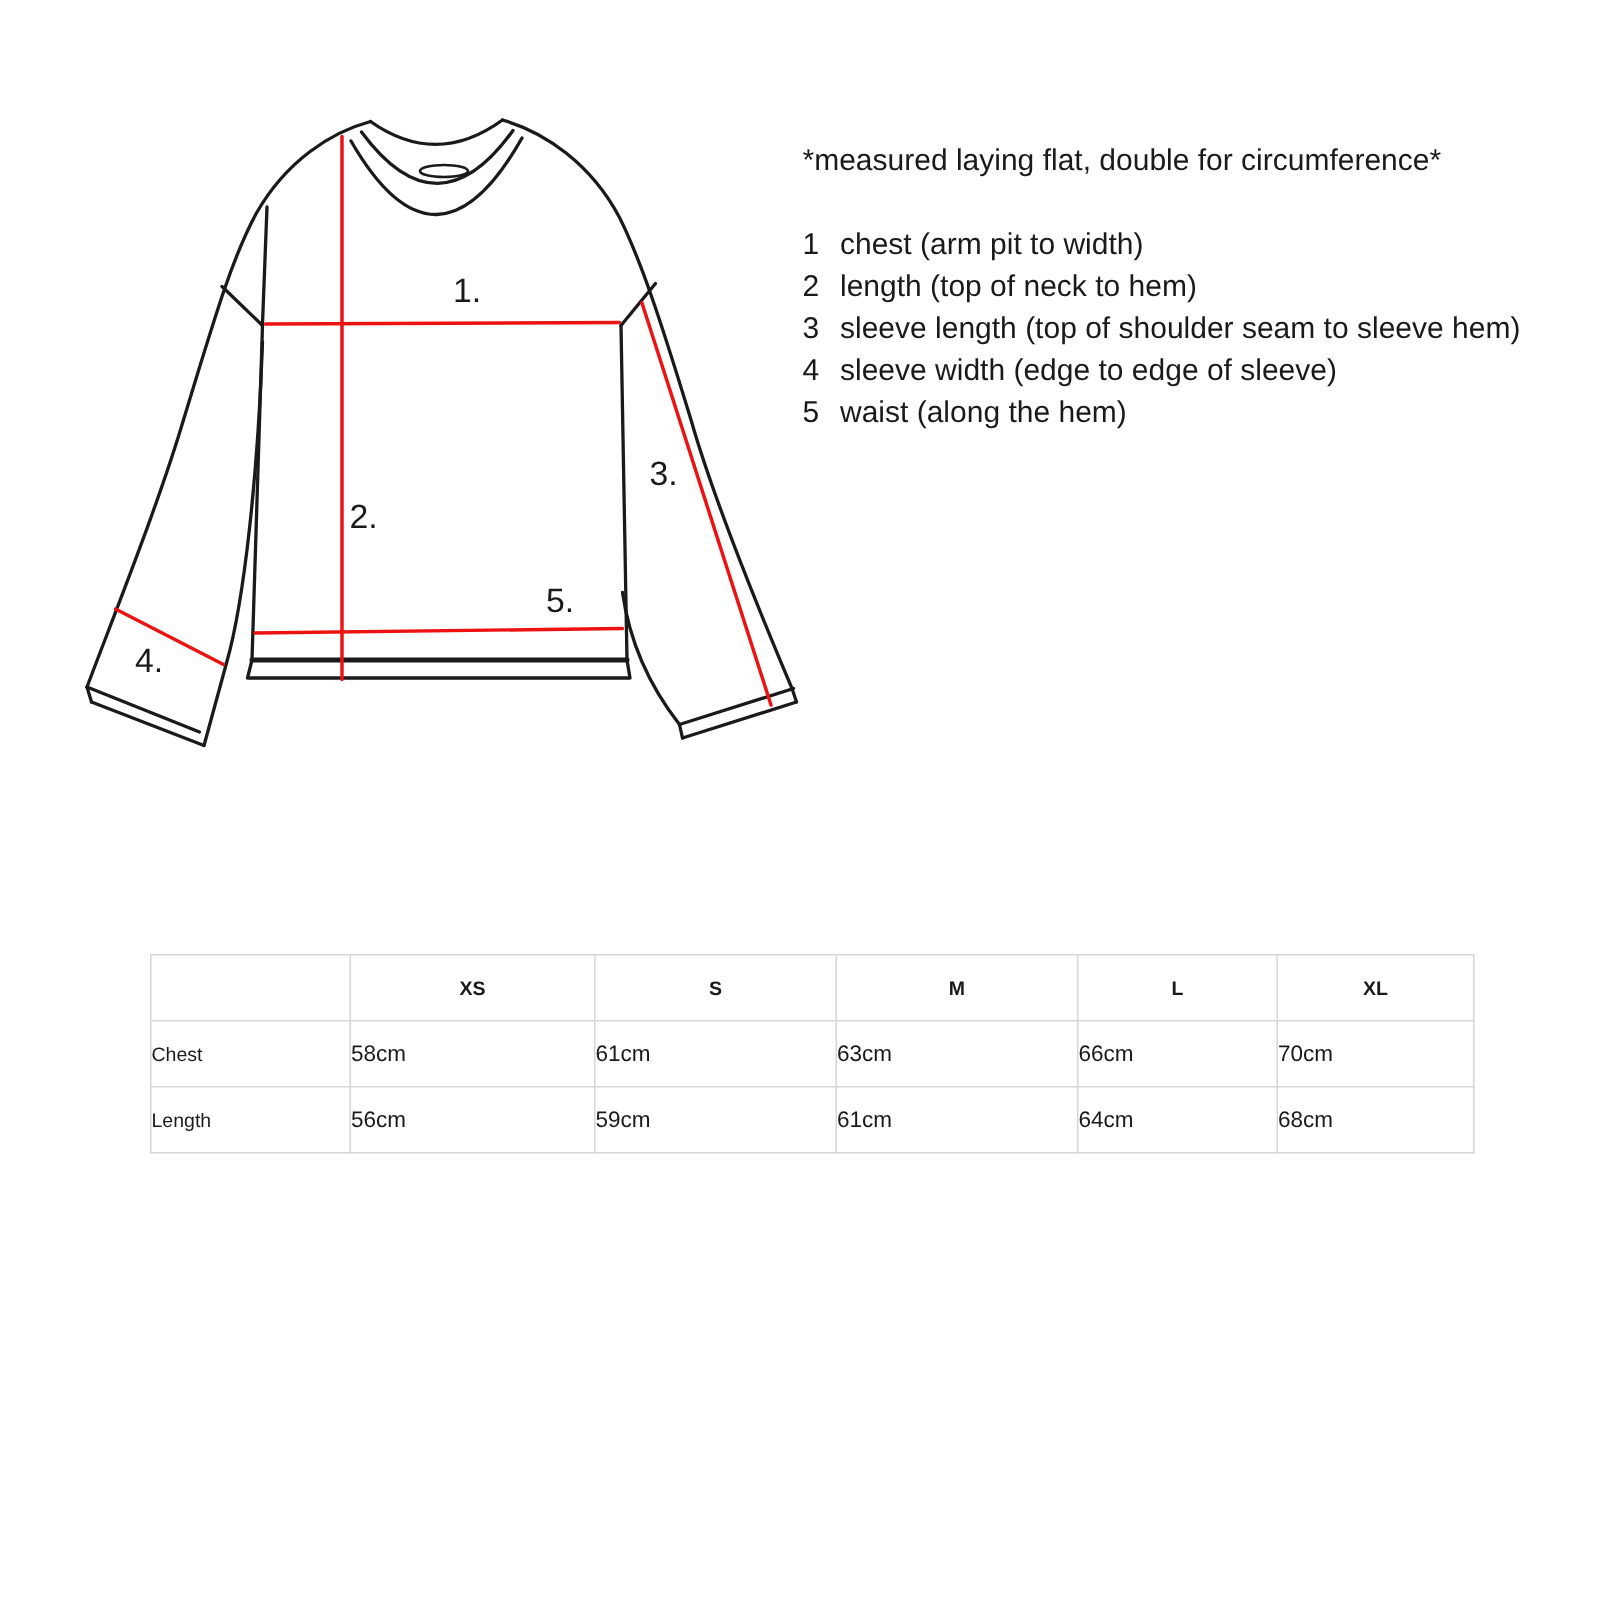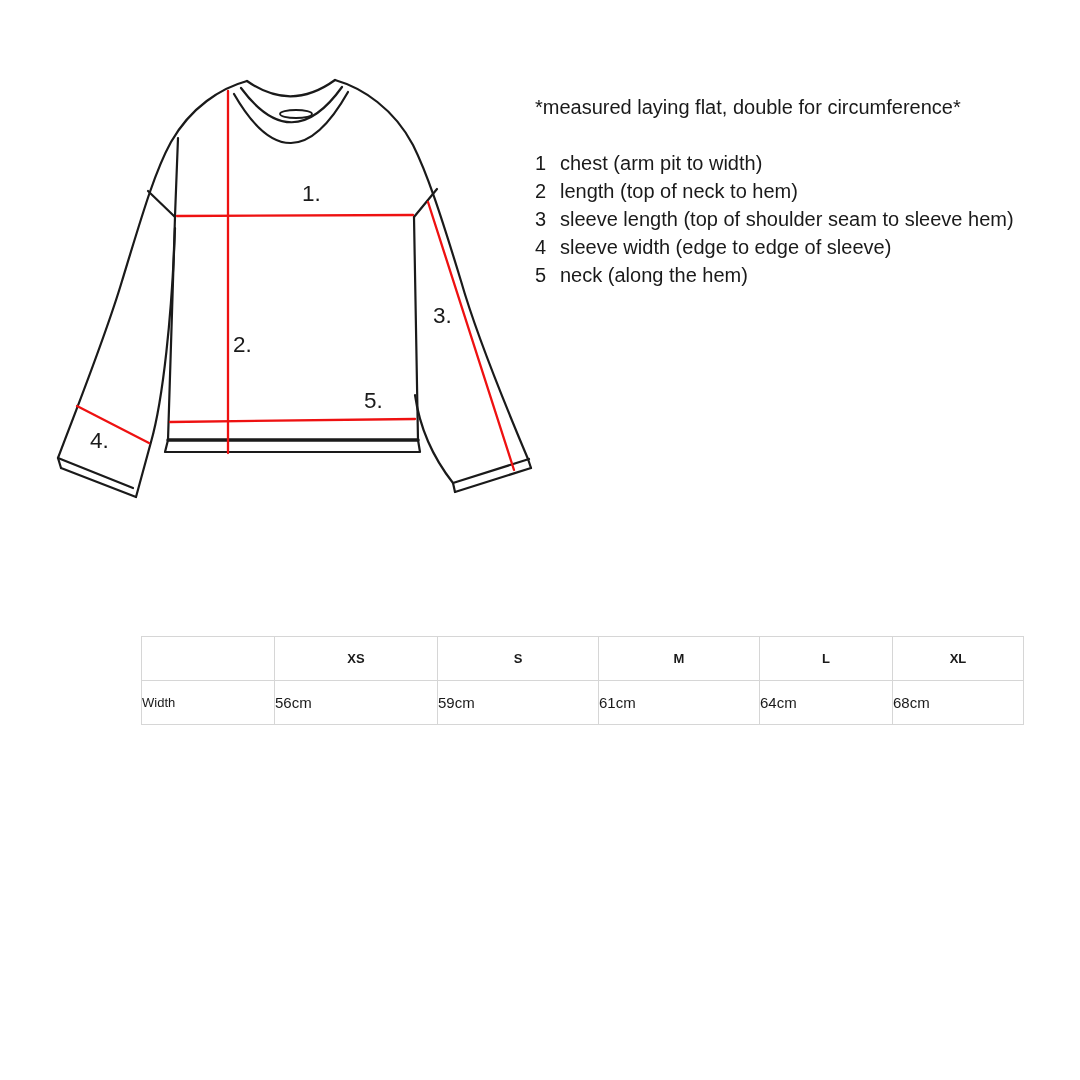--- a/index.html
+++ b/index.html
@@ -35,21 +35,20 @@
   }
   .note-gap{height:28px;}
   .note-row{display:flex;}
   .note-num{width:25px;flex:0 0 25px;}
 
   
   table.size-table{
     position:absolute;left:100px;top:636px;
     width:882px;border-collapse:collapse;table-layout:fixed;
     background:#fff;
-    margin-left:41px;
   }
   table.size-table th, table.size-table td{
     border:1px solid var(--table-border);
     height:43px;padding:0;vertical-align:middle;
     font-weight:normal;color:var(--text);
   }
   table.size-table thead th{
     font-size:13px;font-weight:bold;text-align:center;
   }
   td.row-label{font-size:13px;text-align:left;padding-left:10px;}
@@ -124,21 +123,21 @@
     <div class="note-row">
       <span class="note-num">3</span>
       <span class="note-text">sleeve length (top of shoulder seam to sleeve hem)</span>
     </div>
     <div class="note-row">
       <span class="note-num">4</span>
       <span class="note-text">sleeve width (edge to edge of sleeve)</span>
     </div>
     <div class="note-row">
       <span class="note-num">5</span>
-      <span class="note-text">neck (along the hem)</span>
+      <span class="note-text">waist (along the hem)</span>
     </div>
   </div>
 
   <table class="size-table">
     <colgroup>
       <col style="width:133px">
         <col style="width:163px">
         <col style="width:161px">
       <col style="width:161px">
         <col style="width:133px">
@@ -149,21 +148,29 @@
         <th></th>
         <th>XS</th>
         <th>S</th>
         <th>M</th>
         <th>L</th>
         <th>XL</th>
       </tr>
     </thead>
     <tbody>
         <tr>
-          <td class="row-label">Width</td>
+          <td class="row-label">Chest</td>
+          <td class="cell">58cm</td>
+          <td class="cell">61cm</td>
+          <td class="cell">63cm</td>
+          <td class="cell">66cm</td>
+          <td class="cell">70cm</td>
+        </tr>
+        <tr>
+          <td class="row-label">Length</td>
           <td class="cell">56cm</td>
           <td class="cell">59cm</td>
           <td class="cell">61cm</td>
           <td class="cell">64cm</td>
           <td class="cell">68cm</td>
         </tr>
       </tbody>
   </table>
 
 </div>

